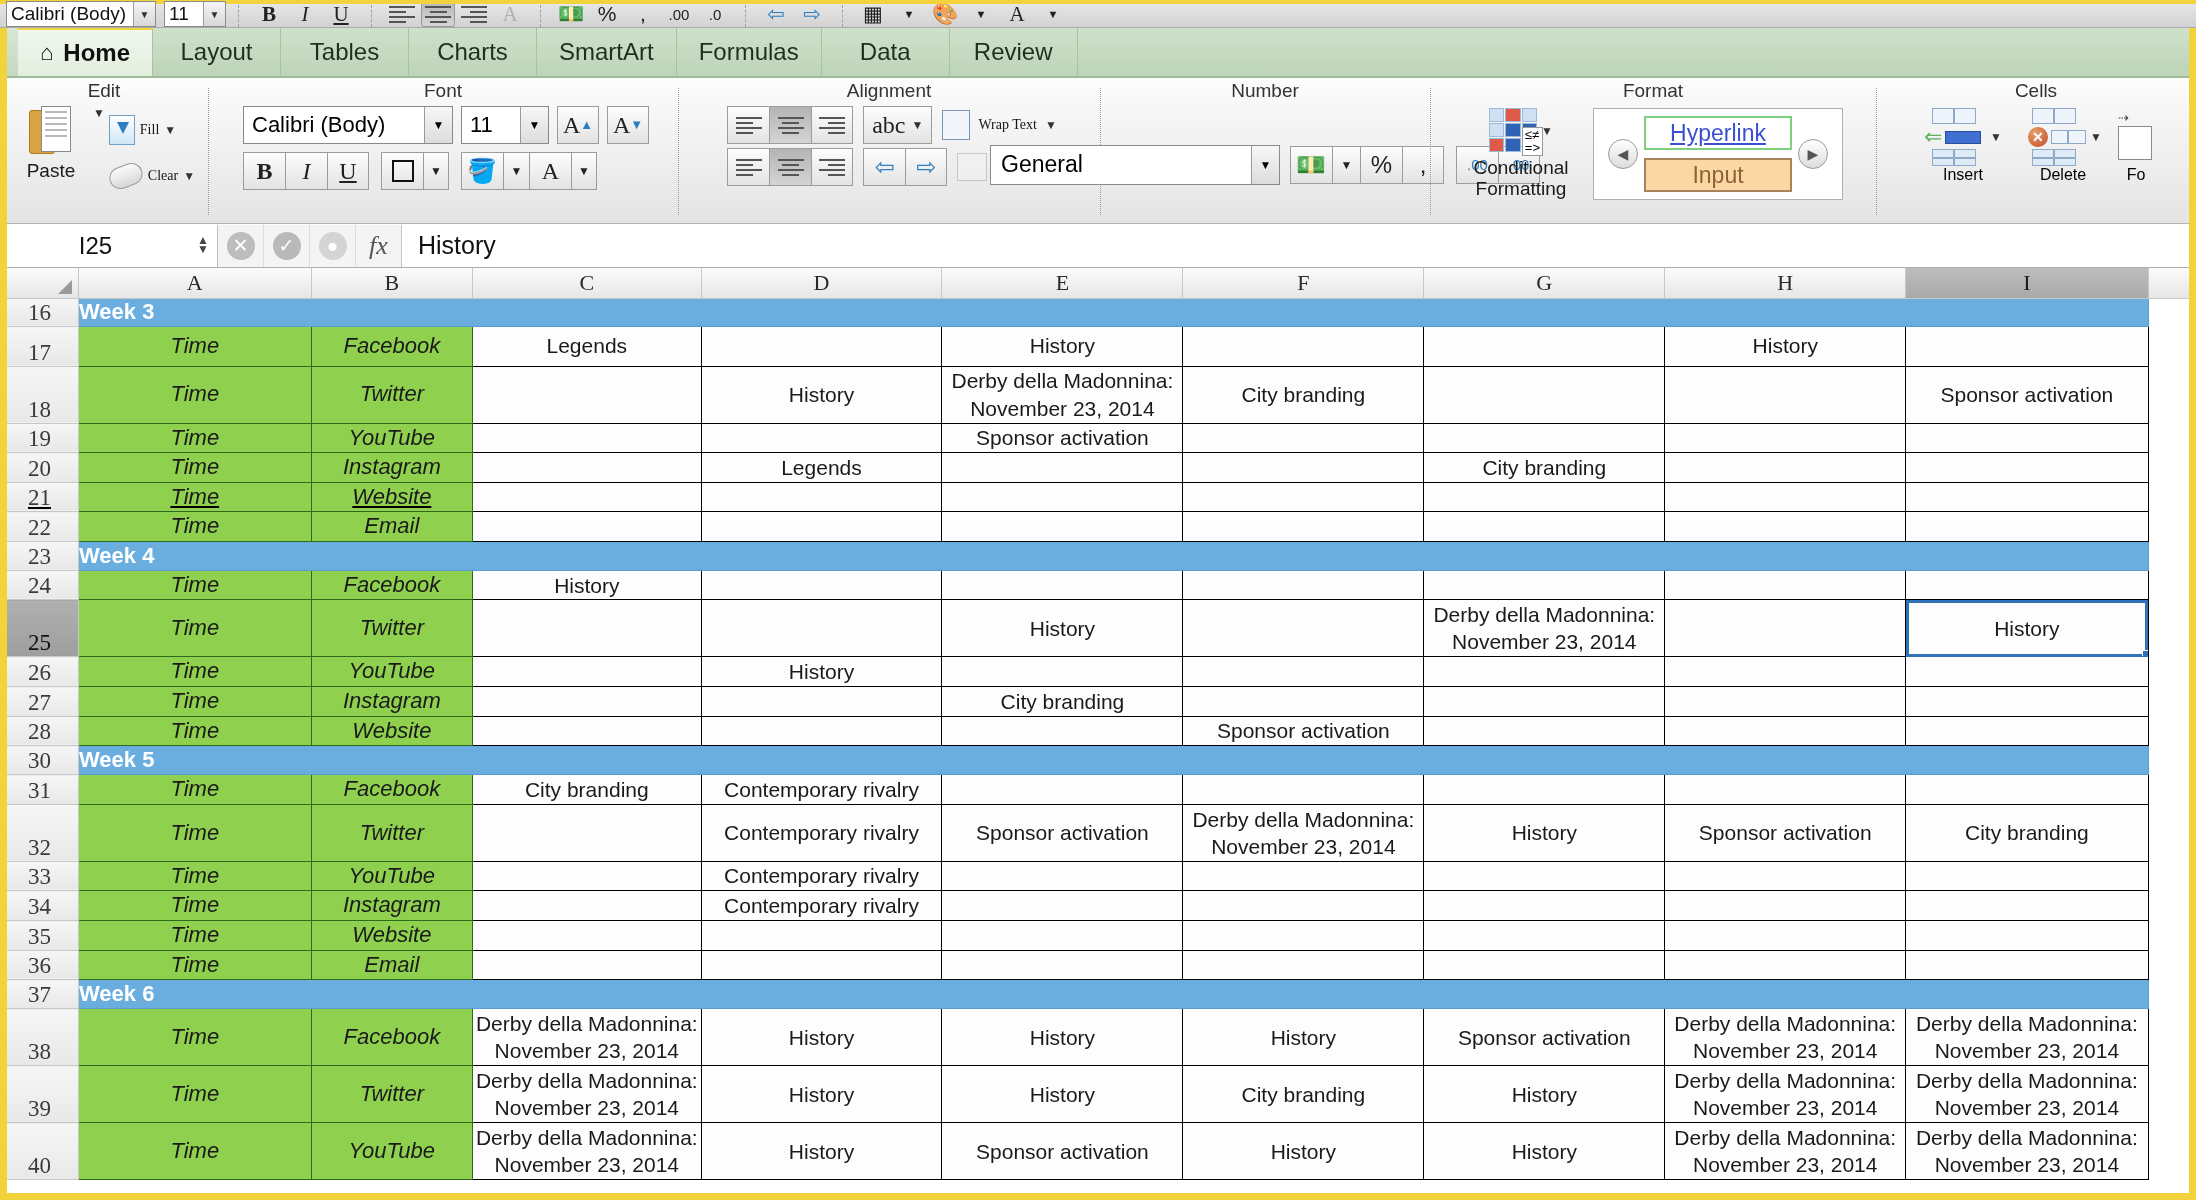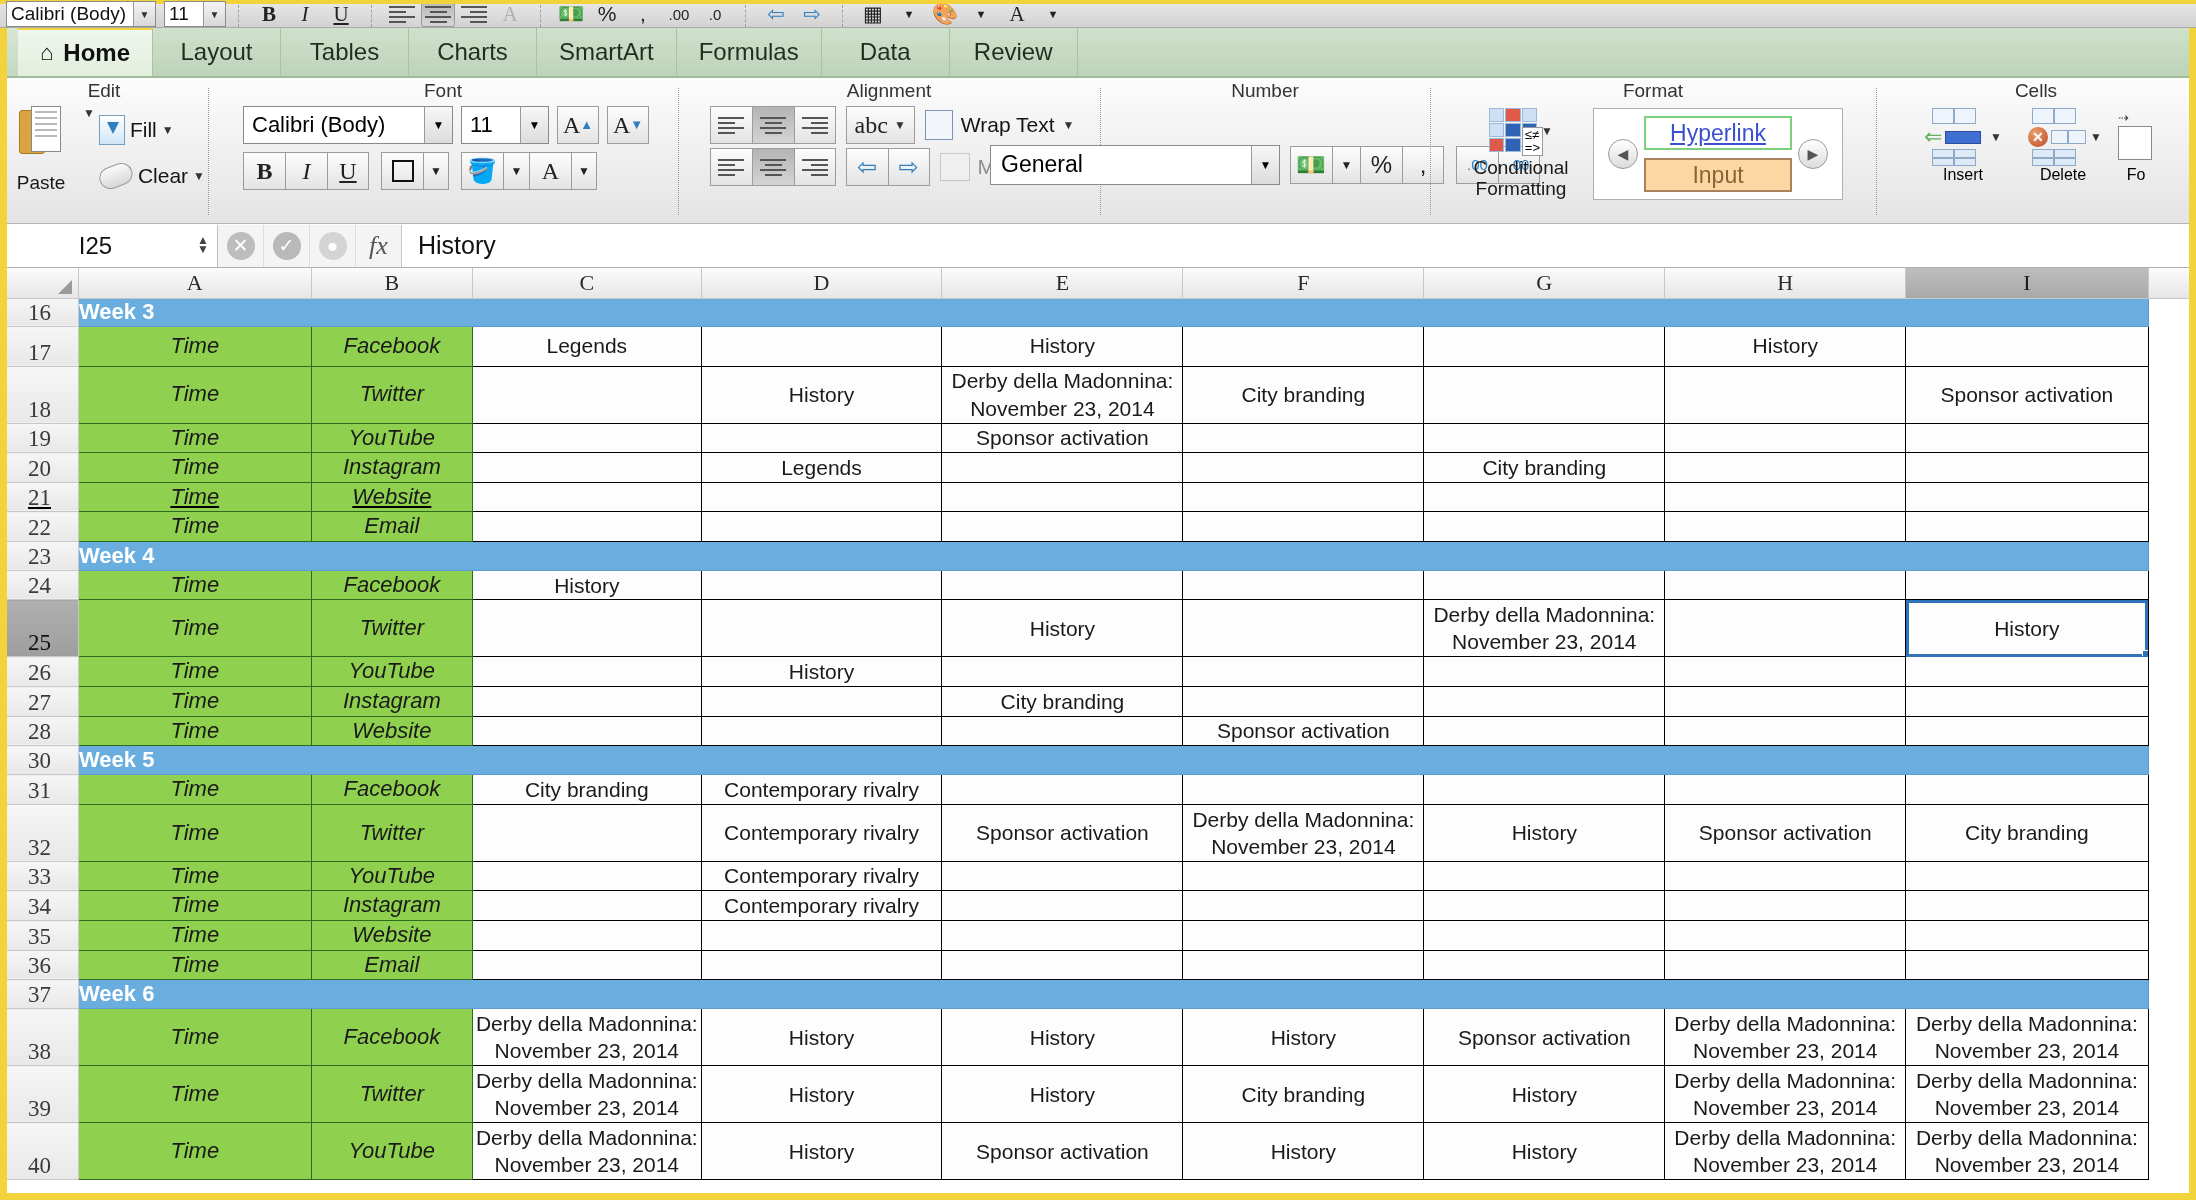--- a/index.html
+++ b/index.html
@@ -83,34 +83,34 @@
     display: flex; align-items: stretch;
   }
   .rgroup { display: flex; flex-direction: column; align-items: center; padding: 2px 8px 0 8px; position: relative; }
   .rgroup + .rgroup::before {
     content:""; position:absolute; left:0; top:10px; bottom:8px; border-left:1px dotted #999;
   }
   .rgroup-title { font-size: 19px; color: #333; margin-bottom: 4px; height: 22px; }
   .rgroup-body { display: flex; align-items: flex-start; gap: 4px; flex: 1; }
 
   .bigbtn { display:flex; flex-direction:column; align-items:center; justify-content:flex-start; width: 76px; }
-  .bigbtn .lbl { font-size: 19px; color: #1a1a1a; margin-top: 14px; }
+  .bigbtn .lbl { font-size: 19px; color: #1a1a1a; margin-top: 2px; }
 
   .paste-ico {
     width: 44px; height: 52px; position: relative;
   }
   .paste-ico .board { position:absolute; left:0; top:4px; width:26px; height:44px; background:#d9a441; border:1px solid #a87c24; border-radius:3px;}
   .paste-ico .sheet { position:absolute; left:12px; top:0px; width:30px; height:46px; background:#fff; border:1px solid #8a8a8a;}
   .paste-ico .sheet i { display:block; height:2px; background:#b9b9b9; margin:4px 3px;}
 
   .smallrow { display:flex; align-items:center; gap:5px; height: 40px; }
   .fill-ico { width:26px; height:30px; background:linear-gradient(#fff,#cfe6f7); border:1px solid #6f9fc4; position:relative;}
   .fill-ico::after{content:"";position:absolute;left:7px;top:6px;border-left:6px solid transparent;border-right:6px solid transparent;border-top:12px solid #2f7fc0;}
   .clear-ico { width:34px;height:22px;background:linear-gradient(#fafafa,#d8d8d8);border:1px solid #9a9a9a;border-radius:11px;transform:rotate(-20deg);}
-  .txtlbl { font-size: 21px; color:#151515; }
+  .txtlbl { font-size: 14px; color:#151515;font-family:Liberation Serif, serif; }
   .caret { font-size: 12px; color:#333; }
 
   .fontname-box { width:210px; height:38px; background:#fff; border:1px solid #8a8a8a; display:flex;align-items:center;padding-left:8px; font-size:22px; position:relative;}
   .fontsize-box { width:88px; height:38px; background:#fff; border:1px solid #8a8a8a; display:flex;align-items:center;padding-left:8px; font-size:22px; position:relative;}
   .dd-arrow { position:absolute;right:0;top:0;bottom:0;width:28px;background:linear-gradient(#f7f7f7,#dcdcdc);border-left:1px solid #9a9a9a;display:flex;align-items:center;justify-content:center;font-size:12px;}
 
   .sq { width:42px;height:38px;background:linear-gradient(#fdfdfd,#e3e3e3);border:1px solid #9c9c9c; display:flex;align-items:center;justify-content:center;font-size:24px;color:#222;}
   .sq.grow { width:auto; padding: 0 8px; }
   .sq.sel { background:linear-gradient(#b4b4b4,#d4d4d4); }
   .sqgrp { display:flex; }

